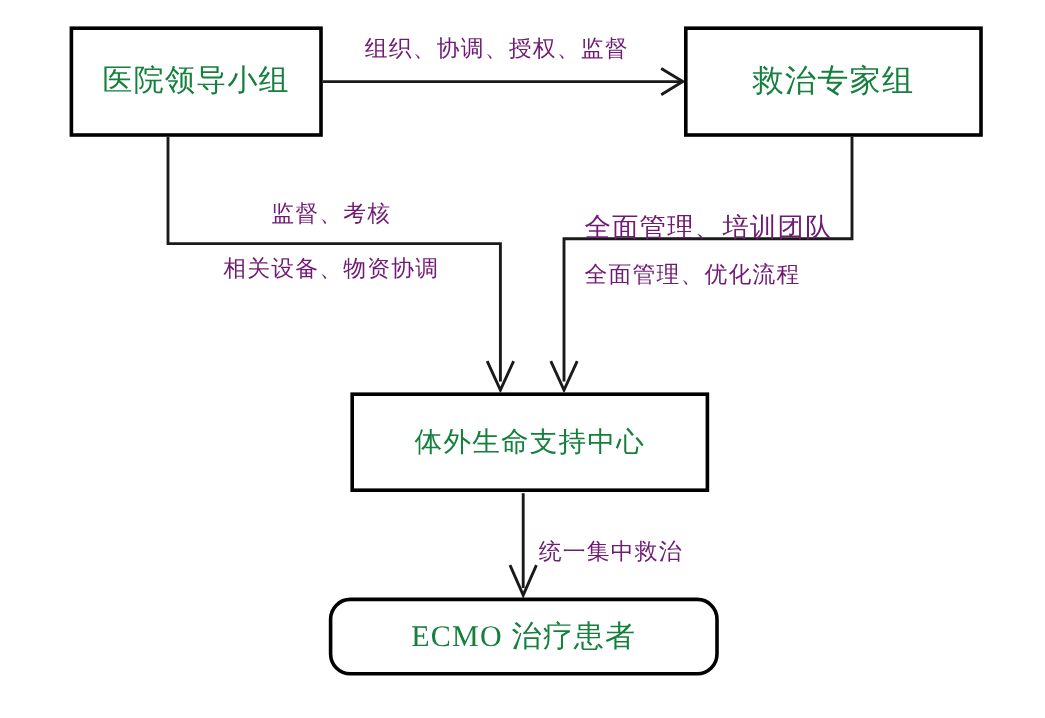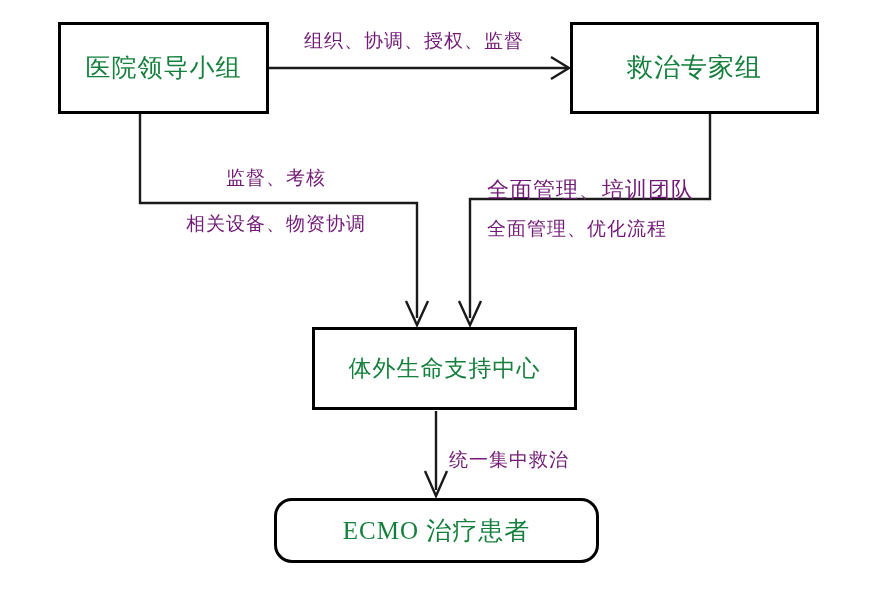--- a/index.html
+++ b/index.html
@@ -35,21 +35,21 @@
   }
   #node-leadership {
     left: 58px;  top: 22px;  width: 211px; height: 92px;
     font-size: 25px;
   }
   #node-experts {
     left: 570px; top: 22px;  width: 249px; height: 92px;
     font-size: 26px;
   }
   #node-center {
-    left: 312px; top: 327px; width: 265px; height: 83px;
+    left: 292px; top: 327px; width: 299px; height: 83px;
     font-size: 23px;
   }
   #node-patients {
     left: 274px; top: 498px; width: 325px; height: 65px;
     border-radius: 18px;
     font-size: 25px;
   }
   .edge-label {
     position: absolute;
     color: #701a75;

